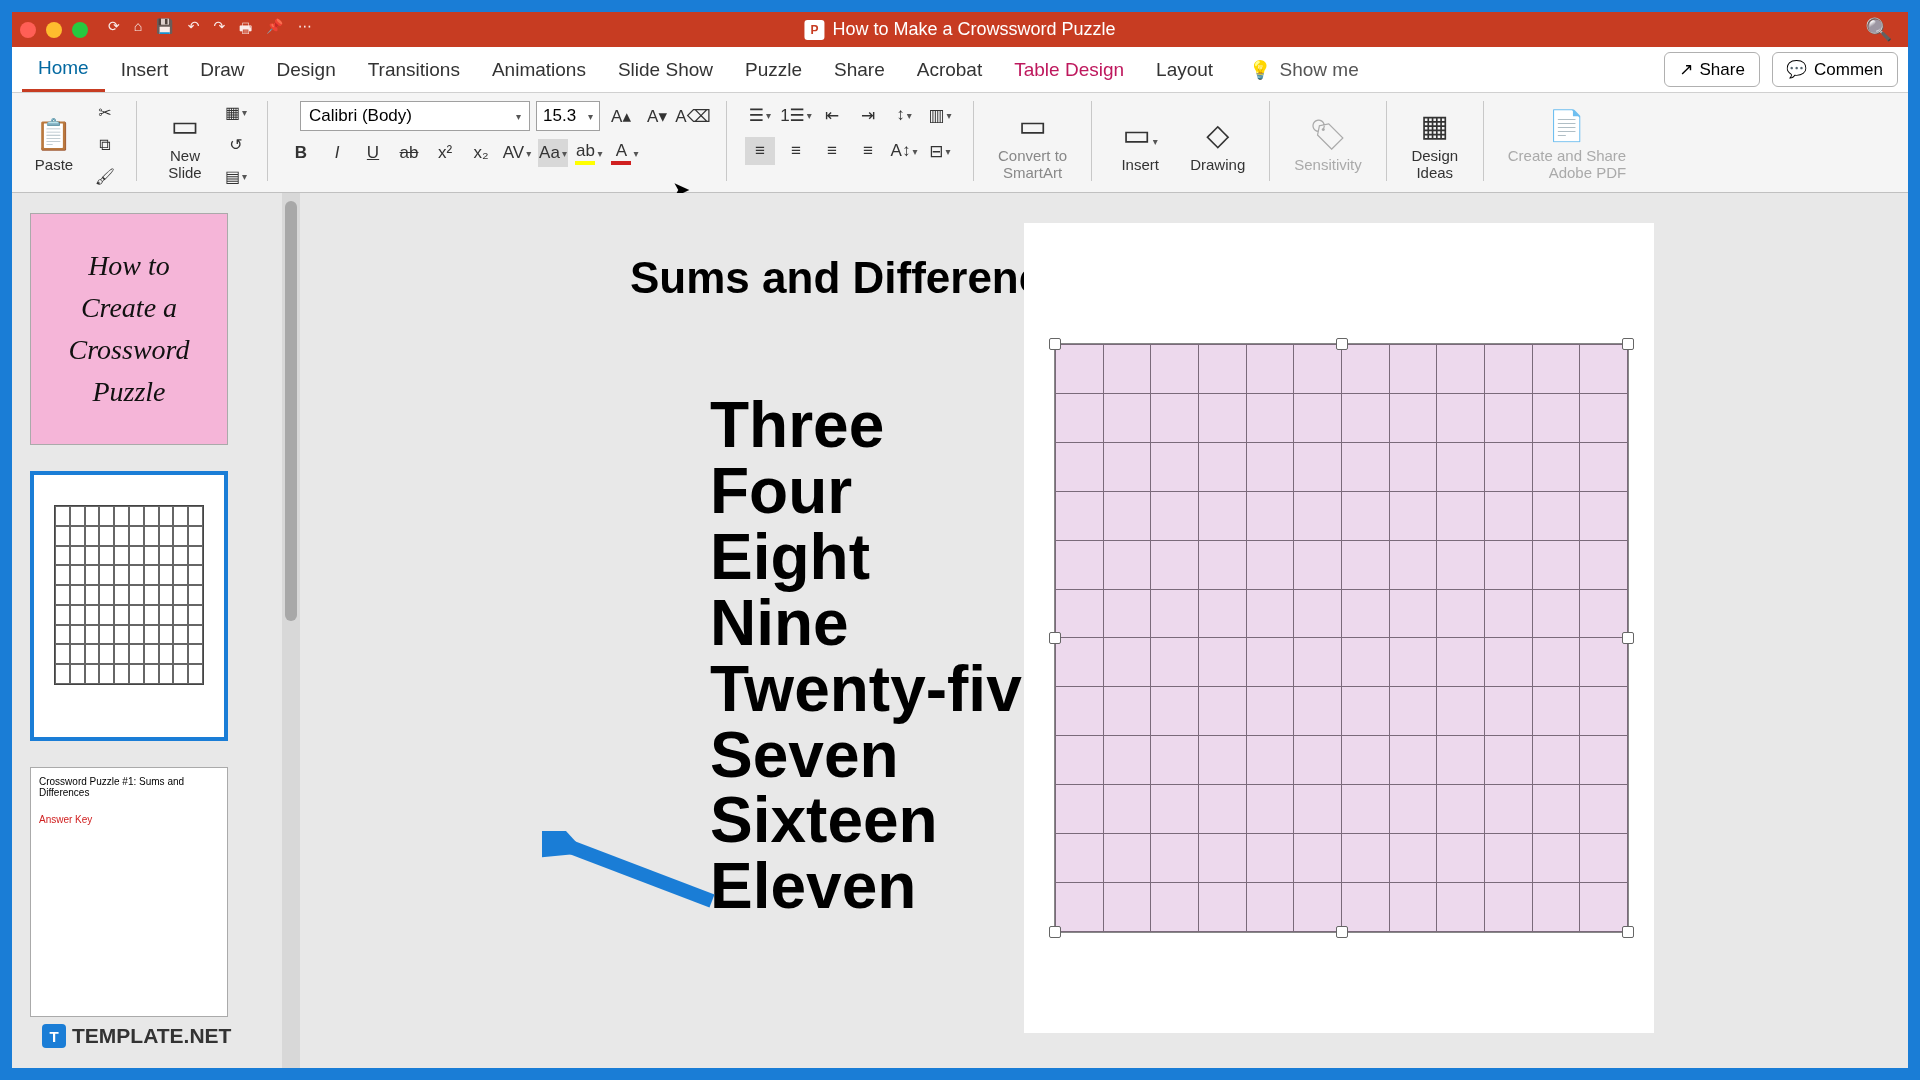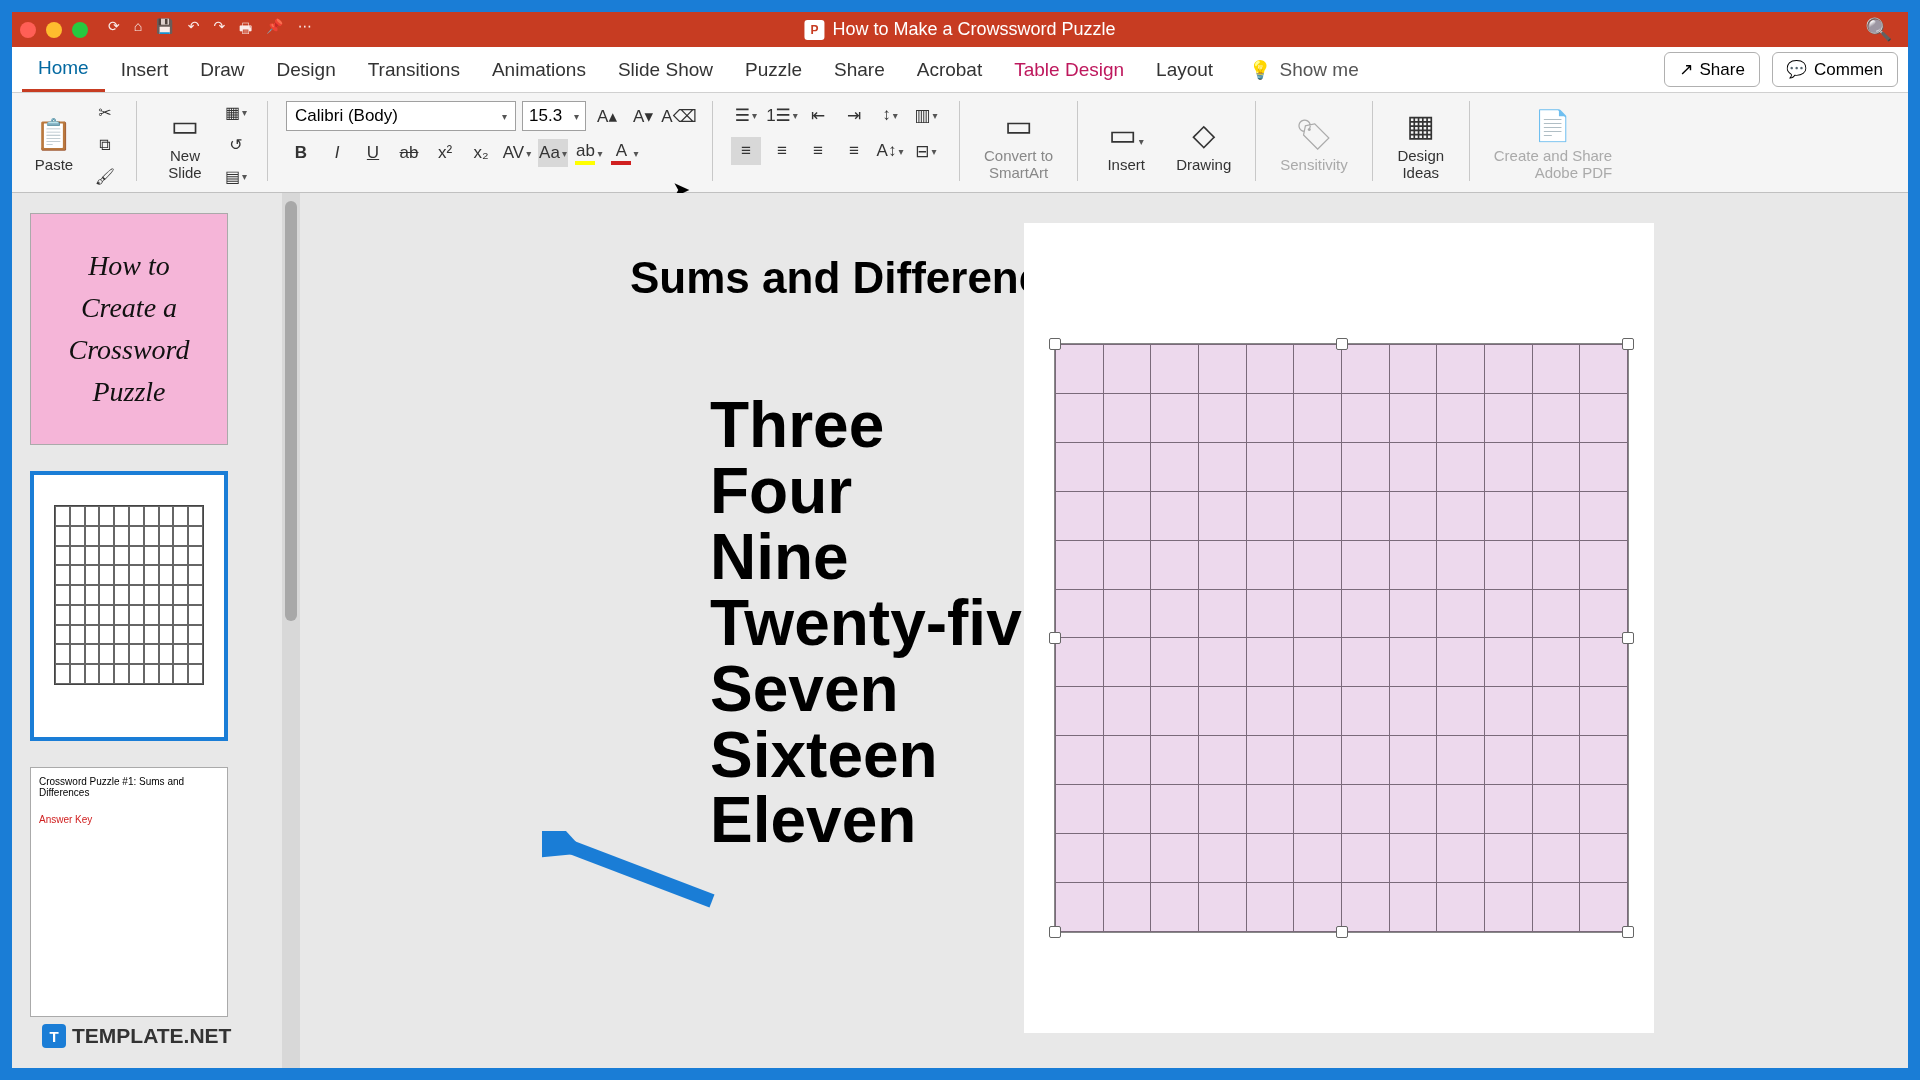--- a/index.html
+++ b/index.html
@@ -30,21 +30,21 @@
 .bulb-icon { color: #f0a020; font-size: 18px; }
 
 
 .ribbon { background: #f5f5f5; height: 100px; display: flex; padding: 8px 12px 4px 12px; gap: 14px; border-bottom: 1px solid #c0c0c0; }
 .ribbon-group { display: flex; align-items: center; gap: 8px; }
 .ribbon-sep { width: 1px; background: #c8c8c8; height: 80px; margin: 0 4px; }
 .big-btn { display: flex; flex-direction: column; align-items: center; justify-content: center; gap: 4px; padding: 4px 6px; font-size: 15px; color: #333; min-width: 60px; }
 .big-btn .icon { font-size: 30px; }
 .small-stack { display: flex; flex-direction: column; gap: 6px; }
 .small-btn { width: 26px; height: 26px; display: flex; align-items: center; justify-content: center; font-size: 16px; color: #333; }
-.font-row { display: flex; gap: 6px; align-items: center; }
+.font-row { display: flex; gap: 6px; align-items: center; margin-left: 14px; }
 .font-select { border: 1px solid #a0a0a0; background: #fff; height: 30px; padding: 0 8px; font-size: 17px; width: 230px; display: flex; align-items: center; justify-content: space-between; }
 .size-select { border: 1px solid #a0a0a0; background: #fff; height: 30px; width: 64px; padding: 0 6px; font-size: 17px; display: flex; align-items: center; justify-content: space-between; }
 .fmt-row { display: flex; gap: 6px; align-items: center; margin-top: 8px; }
 .fmt-btn { width: 30px; height: 28px; display: flex; align-items: center; justify-content: center; font-size: 17px; color: #333; }
 .fmt-btn.bold { font-weight: bold; }
 .fmt-btn.italic { font-style: italic; }
 .fmt-btn.underline { text-decoration: underline; }
 .fmt-btn.strike { text-decoration: line-through; }
 .font-block { display: flex; flex-direction: column; }
 .para-block { display: flex; flex-direction: column; gap: 8px; }
@@ -377,20 +377,21 @@
 
     <div class="scroll-track">
       <div class="scroll-thumb"></div>
     </div>
 
     <div class="slide-area">
       <div class="slide-title-abs">Sums and Differences</div>
       <div class="word-list">
         <div>Three</div>
         <div>Four</div>
+        <div>Eight</div>
         <div>Nine</div>
         <div>Twenty-five</div>
         <div>Seven</div>
         <div>Sixteen</div>
         <div>Eleven</div>
       </div>
 
       <svg class="arrow-annotation" width="190" height="90">
         <defs>
             <marker id="ah" markerWidth="12" markerHeight="12" refX="2" refY="6" orient="auto">

